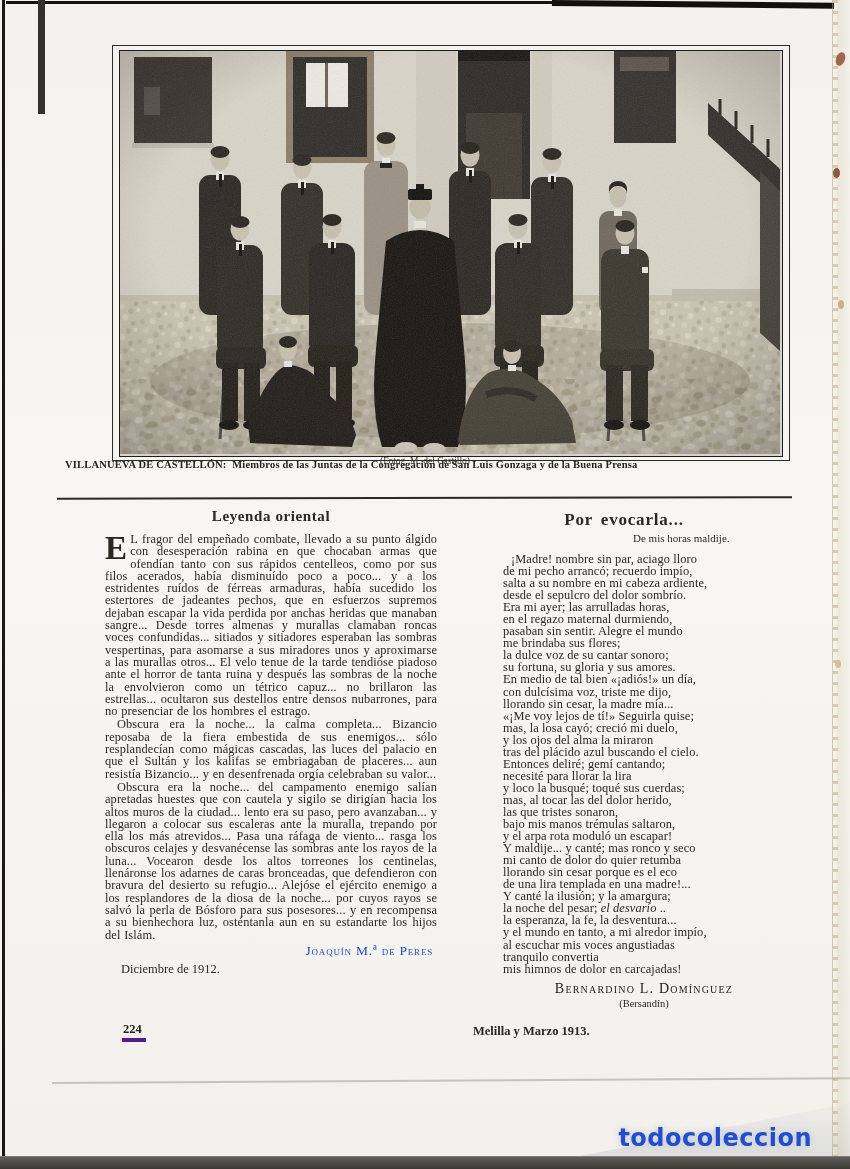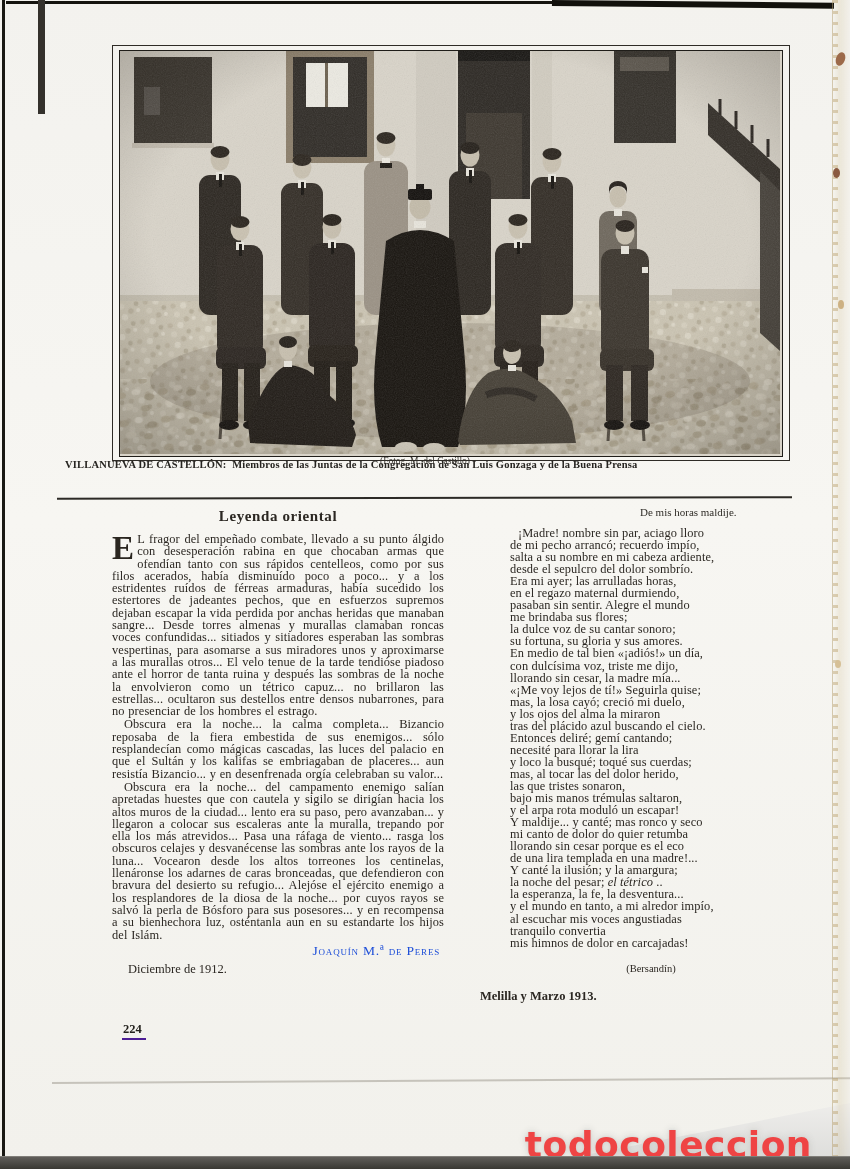--- a/index.html
+++ b/index.html
@@ -29,52 +29,52 @@
   .speck.s3{left:838px;top:300px;width:6px;height:9px;background:#cdb183;}
   .speck.s4{left:835px;top:660px;width:6px;height:8px;background:#d6c096;}
   .underpage-line{position:absolute;left:52px;top:1082px;width:798px;height:1.5px;background:#c6c3bb;transform:rotate(-.35deg);transform-origin:left top;}
   .gray-wedge{position:absolute;left:575px;top:1103px;width:275px;height:54px;
     background:linear-gradient(180deg,#eeedeb,#dcdcda);
     clip-path:polygon(0 100%,100% 0,100% 100%);opacity:.92;}
   .bottom-bar{position:absolute;left:0;bottom:0;width:850px;height:12px;
     background:linear-gradient(180deg,#605e5a,#393833);border-top:1px solid #807e79;}
   .watermark{position:absolute;right:38px;top:1124px;
     font-family:"DejaVu Sans","Liberation Sans",sans-serif;
-    font-size:36px;font-weight:700;letter-spacing:.5px;color:#ef4444;
+    font-size:24px;font-weight:700;letter-spacing:.5px;color:#1d4ed8;
     text-shadow:0 0 1px #d5d5d2,0 0 7px rgba(198,198,194,.95),0 0 2px #e3e3e0;}
   
   .photo-outer{position:absolute;left:112px;top:45px;width:676px;height:414px;border:1px solid #2e2b26;}
   .photo-inner{position:absolute;left:119px;top:50px;width:662px;height:405px;border:1px solid #1f1d19;background:#d8d3c8;overflow:hidden;}
   .photo-inner svg{display:block;}
   
   .caption{position:absolute;left:65px;top:459px;width:720px;
     font-size:10.5px;font-weight:700;letter-spacing:.2px;color:#262420;}
   .caption-credit{position:absolute;left:65px;top:456px;width:720px;text-align:center;
     font-size:9.5px;color:#33302b;}
   .midrule{position:absolute;left:57px;top:497px;width:735px;height:1.5px;background:#2c2a26;transform:rotate(-.12deg);}
   
-  .columns{position:absolute;left:112px;top:506px;width:678px;display:flex;justify-content:space-between;}
+  .columns{position:absolute;left:105px;top:506px;width:678px;display:flex;justify-content:space-between;}
   .col-left{width:332px;}
   .col-right{width:318px;}
   .art-title{text-align:center;font-size:15px;font-weight:700;letter-spacing:.6px;margin:2px 0 8px 0;}
   .art-body{font-size:12.4px;line-height:12.3px;text-align:justify;letter-spacing:.1px;word-spacing:.5px;}
   .art-body p{margin:0 0 1px 0;}
   .art-body p.indent{text-indent:12px;}
   .dropcap{float:left;font-size:33px;line-height:27px;font-weight:700;padding:2px 3px 0 0;color:#2a2620;}
   .art-sign{text-align:right;padding-right:4px;font-variant:small-caps;font-size:13.5px;letter-spacing:.8px;margin-top:2px;color:#1d4ed8;}
   .art-date{padding-left:16px;font-size:12.5px;margin-top:3px;}
   .poem-title{text-align:center;font-size:17px;font-weight:700;letter-spacing:.8px;margin:4px 0 2px 0;word-spacing:3px;}
   .poem-subtitle{font-size:11px;padding-left:168px;margin-bottom:9px;color:#2e2b26;}
   .poem-lines{padding-left:38px;font-size:12.4px;line-height:12.05px;letter-spacing:.1px;}
   .poem-lines .poem-line:first-child{padding-left:8px;font-family:Liberation Serif, serif;}
   .poem-sign{text-align:center;padding-left:40px;font-variant:small-caps;font-size:14px;letter-spacing:1.2px;margin-top:6px;color:#27241f;}
-  .poem-alias{text-align:center;padding-left:40px;font-size:10.5px;margin-top:14px;}
+  .poem-alias{text-align:center;padding-left:40px;font-size:10.5px;margin-top:1px;}
   .poem-date{padding-left:8px;font-size:12.5px;font-weight:600;margin-top:15px;}
   .page-number{position:absolute;left:122px;top:1022px;font-size:12.5px;font-weight:700;
-    border-bottom:2px solid #4c1d95;padding:0 4px 1px 1px;color:#23211d;}
+    border-bottom:4px solid #4c1d95;padding:0 4px 1px 1px;color:#23211d;}
 </style>
 </head>
 <body>
 
 <div class="page"></div>
 
 <div class="topline-1"></div>
 <div class="topline-2"></div>
 <div class="leftline"></div>
 <div class="tl-band"></div>
@@ -250,20 +250,21 @@
     <div class="art-title">Leyenda oriental</div>
     <div class="art-body">
       <p><span class="dropcap">E</span><span>L fragor del empeñado combate, llevado a su punto álgido con desesperación rabina en que chocaban armas que ofendían tanto con sus rápidos centelleos, como por sus filos acerados, había disminuído poco a poco... y a los estridentes ruídos de férreas armaduras, había sucedido los estertores de jadeantes pechos, que en esfuerzos supremos dejaban escapar la vida perdida por anchas heridas que manaban sangre... Desde torres almenas y murallas clamaban roncas voces confundidas... sitiados y sitiadores esperaban las sombras vespertinas, para asomarse a sus miradores unos y aproximarse a las murallas otros... El velo tenue de la tarde tendióse piadoso ante el horror de tanta ruina y después las sombras de la noche la envolvieron como un tétrico capuz... no brillaron las estrellas... ocultaron sus destellos entre densos nubarrones, para no presenciar de los hombres el estrago.</span></p>
       <p class="indent">Obscura era la noche... la calma completa... Bizancio reposaba de la fiera embestida de sus enemigos... sólo resplandecían como mágicas cascadas, las luces del palacio en que el Sultán y los kalifas se embriagaban de placeres... aun resistía Bizancio... y en desenfrenada orgía celebraban su valor...</p>
       <p class="indent">Obscura era la noche... del campamento enemigo salían apretadas huestes que con cautela y sigilo se dirigían hacia los altos muros de la ciudad... lento era su paso, pero avanzaban... y llegaron a colocar sus escaleras ante la muralla, trepando por ella los más atrevidos... Pasa una ráfaga de viento... rasga los obscuros celajes y desvanécense las sombras ante los rayos de la luna... Vocearon desde los altos torreones los centinelas, llenáronse los adarnes de caras bronceadas, que defendieron con bravura del desierto su refugio... Alejóse el ejército enemigo a los resplandores de la diosa de la noche... por cuyos rayos se salvó la perla de Bósforo para sus posesores... y en recompensa a su bienhechora luz, osténtanla aun en su estandarte los hijos del Islám.</p>
     </div>
     <div class="art-sign">Joaquín M.ª de Peres</div>
     <div class="art-date">Diciembre de 1912.</div>
   </div>
   <div class="col-right">
+    <div class="poem-title">Por evocarla...</div>
     <div class="poem-subtitle">De mis horas maldije.</div>
     <div class="poem-lines">
         <div class="poem-line">¡Madre! nombre sin par, aciago  lloro</div>
         <div class="poem-line">de mi pecho arrancó; recuerdo impío,</div>
         <div class="poem-line">salta a su nombre en mi cabeza ardiente,</div>
         <div class="poem-line">desde el sepulcro del dolor sombrío.</div>
         <div class="poem-line">Era mi ayer; las arrulladas horas,</div>
         <div class="poem-line">en el regazo maternal durmiendo,</div>
         <div class="poem-line">pasaban sin sentir. Alegre el mundo</div>
         <div class="poem-line">me brindaba sus flores;</div>
@@ -281,27 +282,28 @@
         <div class="poem-line">y loco la busqué; toqué sus  cuerdas;</div>
         <div class="poem-line">mas, al tocar las del dolor herido,</div>
         <div class="poem-line">las que tristes sonaron,</div>
         <div class="poem-line">bajo mis manos trémulas  saltaron,</div>
         <div class="poem-line">y el arpa rota moduló un escapar!</div>
         <div class="poem-line">Y maldije... y canté; mas ronco y seco</div>
         <div class="poem-line">mi canto de dolor do quier retumba</div>
         <div class="poem-line">llorando sin cesar  porque es  el eco</div>
         <div class="poem-line">de una lira templada en una madre!...</div>
         <div class="poem-line">Y canté la ilusión; y la amargura;</div>
-        <div class="poem-line">la noche del pesar; <i>el tétrico</i> ..</div>
+        <div class="poem-line">la noche del pesar; <i>el desvarío</i> ..</div>
         <div class="poem-line">la esperanza, la fe, la desventura...</div>
         <div class="poem-line">y el mundo en tanto, a mi alredor impío,</div>
         <div class="poem-line">al escuchar mis voces angustiadas</div>
         <div class="poem-line">tranquilo convertia</div>
         <div class="poem-line">mis himnos de dolor en  carcajadas!</div>
       </div>
+    <div class="poem-sign">Bernardino L. Domínguez</div>
     <div class="poem-alias">(Bersandín)</div>
     <div class="poem-date">Melilla y Marzo 1913.</div>
   </div>
 </div>
 
 <div class="page-number">224</div>
 
 <div class="gray-wedge"></div>
 <div class="watermark">todocoleccion</div>
 <div class="torn-edge">

